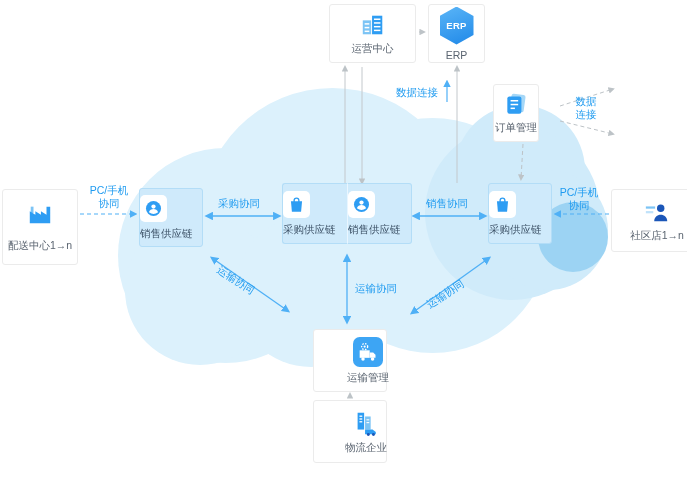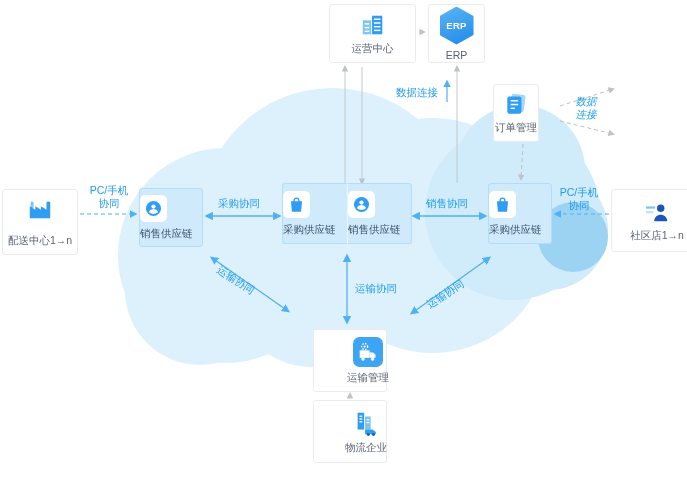--- a/index.html
+++ b/index.html
@@ -124,21 +124,21 @@
             <line x1="7" y1="9" x2="14" y2="9"></line>
             <line x1="7" y1="12.5" x2="14" y2="12.5"></line>
             <line x1="7" y1="16" x2="11" y2="16"></line>
           </g>
         </svg>
     </span>
     <div class="card-label">订单管理</div>
   </div>
 
 
-  <div class="card" style="left:2px;top:189px;width:76px;height:66px;gap:7px;">
+  <div class="card" style="left:2px;top:189px;width:76px;height:76px;gap:7px;">
     <span class="icon">
       <svg width="28" height="26" viewBox="0 0 28 28">
           <rect x="4" y="5" width="3" height="7" fill="#7cc4f5"></rect>
           <path d="M3 23V10l6 3.6V10l6 3.6V10l6 3.6V5h4v18z" fill="#2e9df3"></path>
         </svg>
     </span>
     <div class="card-label">配送中心1→n</div>
   </div>
 
   <div class="card" style="left:611px;top:189px;width:92px;height:63px;">
@@ -227,21 +227,21 @@
           </g>
           <path d="M14 22h8l3.5 2.6V27H14z" fill="#2e9df3"></path>
           <circle cx="17.5" cy="27.3" r="1.6" fill="#1b56b8"></circle>
           <circle cx="23" cy="27.3" r="1.6" fill="#1b56b8"></circle>
         </svg>
     </span>
     <div class="card-label">物流企业</div>
   </div>
 
   <div class="blue-label" style="left:396px;top:86px;">数据连接</div>
-  <div class="blue-label two" style="left:571px;top:95px;width:30px;font-style:italic;">
+  <div class="blue-label two" style="left:571px;top:95px;width:30px;">
     <div>数据</div>
     <div>连接</div>
   </div>
   <div class="blue-label two" style="left:82px;top:184px;width:54px;">
     <div>PC/手机</div>
     <div>协同</div>
   </div>
   <div class="blue-label two" style="left:552px;top:186px;width:54px;">
     <div>PC/手机</div>
     <div>协同</div>

